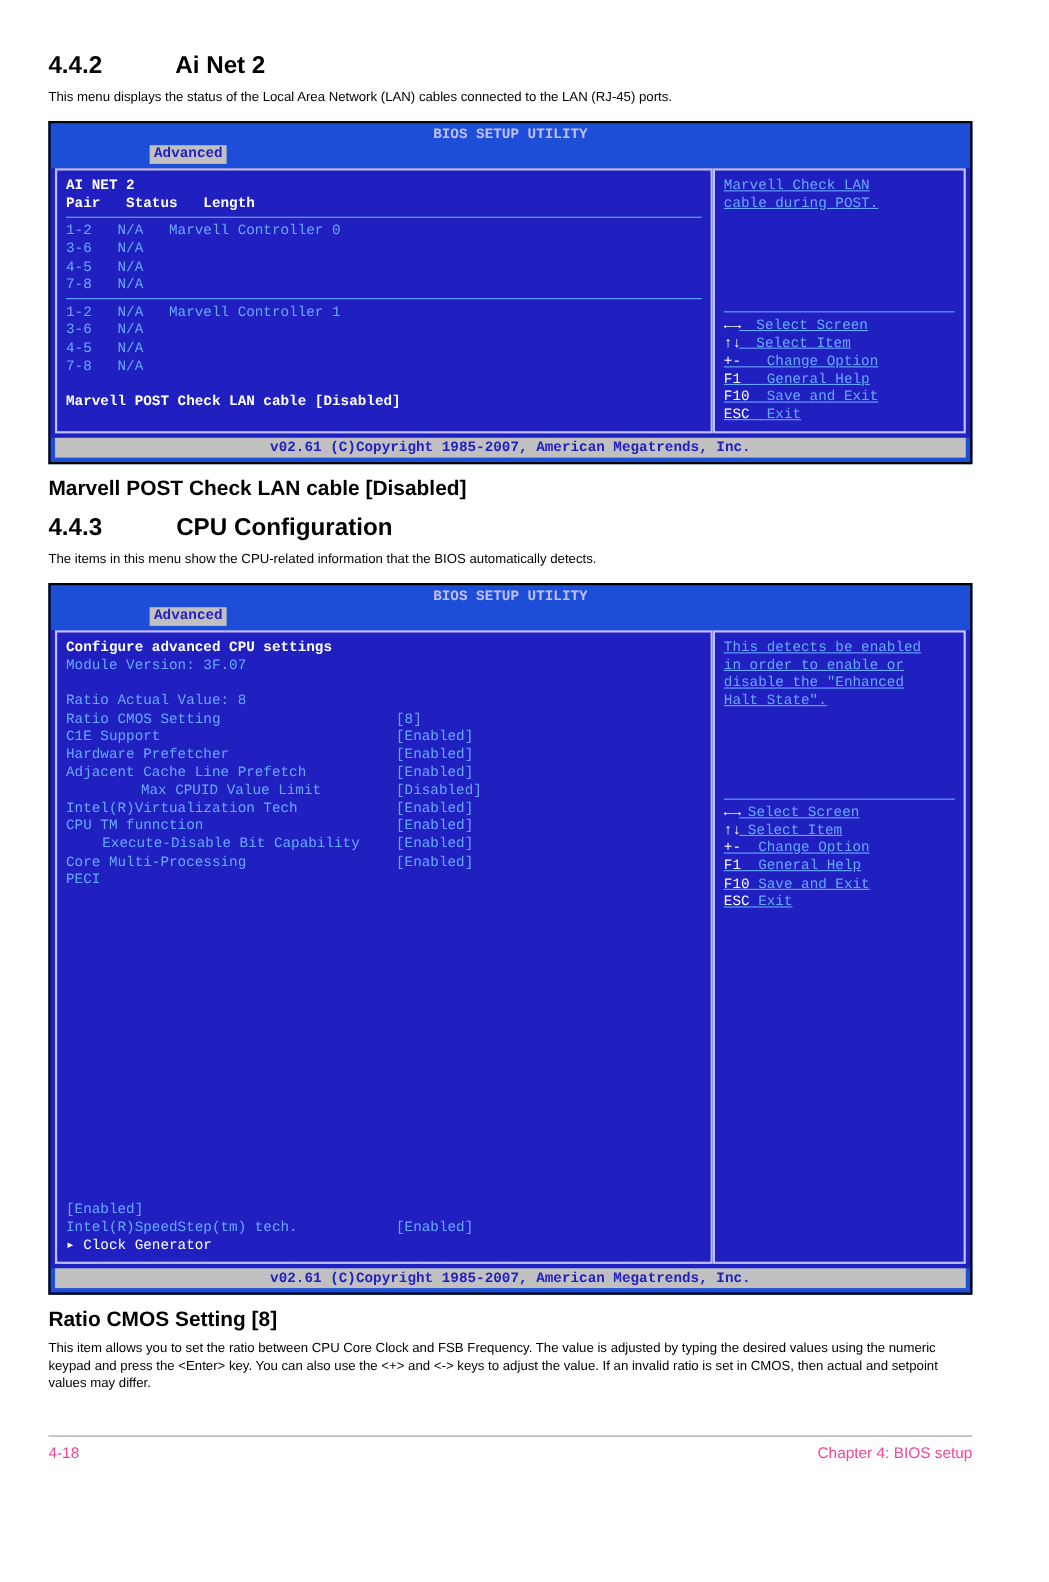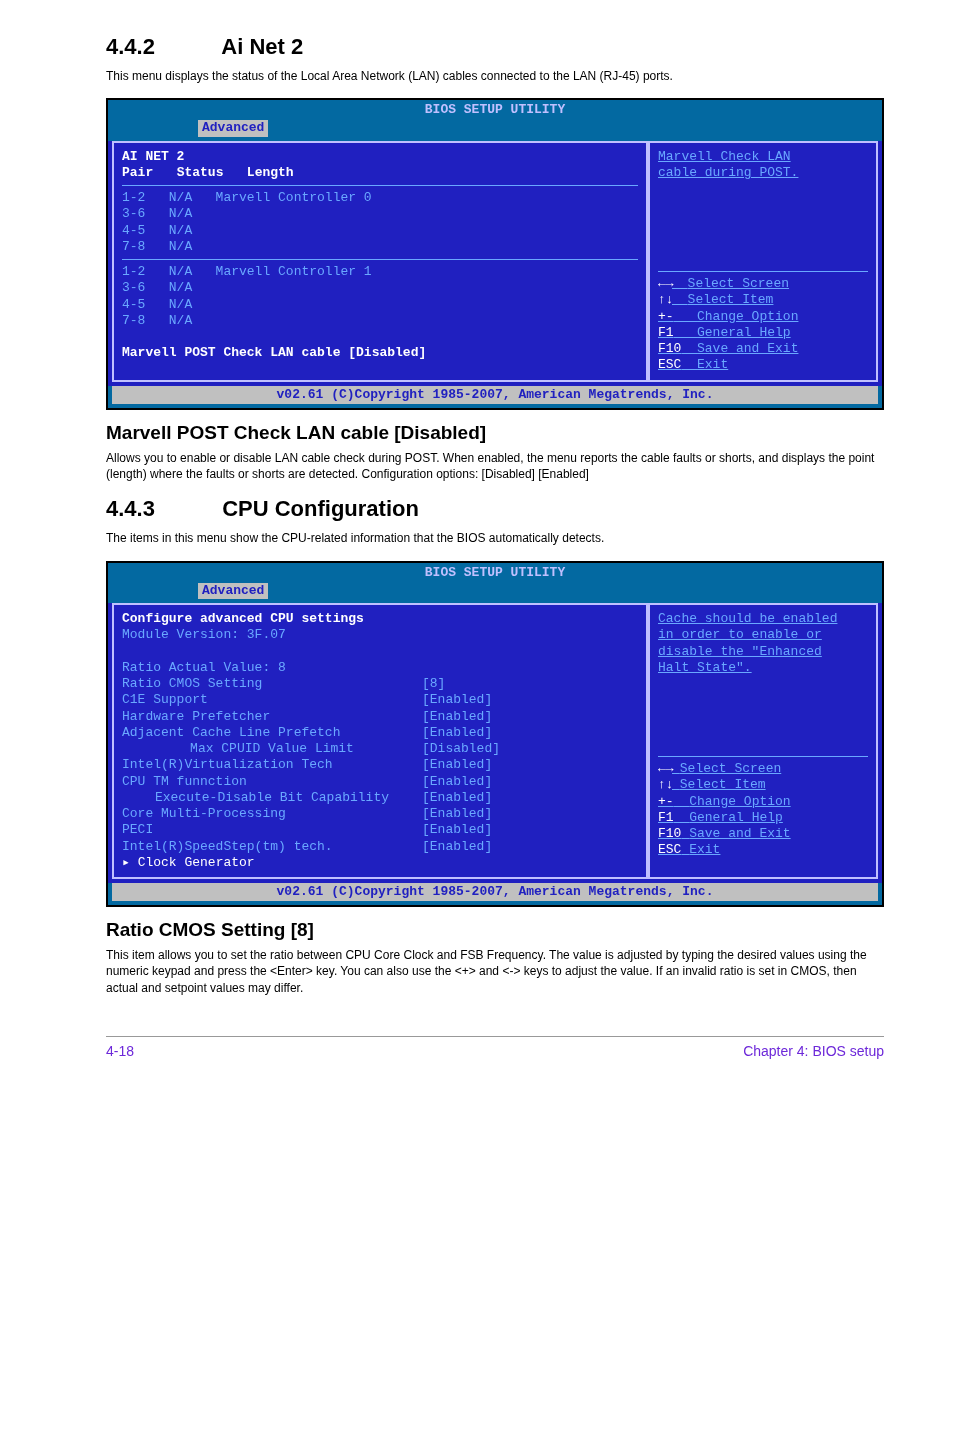--- a/index.html
+++ b/index.html
@@ -4,21 +4,22 @@
 <style>
   body {
     margin: 0;
     padding: 0;
     font-family: Arial, Helvetica, sans-serif;
     background: #fff;
     color: #000;
     width: 954px;
   }
   .page {
-    padding: 24px 70px 40px 106px;
+    padding: 24px 70px 40px 44px;
+    margin-top: 12px;
   }
   h2.sec {
     font-size: 22px;
     font-weight: bold;
     margin: 10px 0 8px 0;
   }
   h2.sec .num {
     display: inline-block;
     width: 110px;
   }
@@ -28,21 +29,21 @@
     margin: 6px 0 14px 0;
   }
   h3.sub {
     font-size: 19px;
     font-weight: bold;
     margin: 12px 0 4px 0;
   }
 
   
   .bios {
-    background: #0369a1;
+    background: #1d4ed8;
     color: #fff;
     border: 2px solid #000;
     font-family: "Courier New", monospace;
     font-size: 13px;
     line-height: 1.25;
     padding: 0;
     margin: 4px 0 10px 0;
   }
   .bios .titlebar {
     text-align: center;
@@ -107,21 +108,21 @@
     text-align:center;
   }
 
   .pagefooter {
     border-top: 1px solid #999;
     margin-top: 40px;
     padding-top: 6px;
     font-size: 14px;
     display: flex;
     justify-content: space-between;
-    color: #6d28d9;
+    color: #ec4899;
   }
 </style>
 </head>
 <body>
 
 <div class="page">
 
   <h2 class="sec">
     <span class="num">4.4.2</span>
     <span>Ai Net 2</span>
@@ -173,21 +174,20 @@
           <span>Save and Exit</span><br>
           <span class="white">ESC</span>&nbsp;
           <span>Exit</span>
         </div>
       </div>
     </div>
     <div class="footer">v02.61 (C)Copyright 1985-2007, American Megatrends, Inc.</div>
   </div>
 
   <h3 class="sub">Marvell POST Check LAN cable [Disabled]</h3>
-  <p class="body">Allows you to enable or disable LAN cable check during POST. When enabled, the menu reports the cable faults or shorts, and displays the point (length) where the faults or shorts are detected. Configuration options: [Disabled] [Enabled]</p>
 
   <h2 class="sec">
     <span class="num">4.4.3</span>
     <span>CPU Configuration</span>
   </h2>
   <p class="body">The items in this menu show the CPU-related information that the BIOS automatically detects.</p>
 
   <div class="bios">
     <div class="titlebar">
       <span>BIOS SETUP UTILITY</span><br>
@@ -230,34 +230,34 @@
               <span>[Enabled]</span>
             </div>
             <div style="display: flex; text-align: center;">
               <span style="flex: 0 0 300px;">Execute-Disable Bit Capability</span>
               <span>[Enabled]</span>
             </div>
             <div style="display: flex;">
               <span style="flex: 0 0 300px;">Core Multi-Processing</span>
               <span>[Enabled]</span>
             </div>
-            <div style="display: flex;">
+            <div style="display: flex; flex-direction: column;">
               <span style="flex: 0 0 300px;">PECI</span>
               <span>[Enabled]</span>
             </div>
             <div style="display: flex;">
               <span style="flex: 0 0 300px;">Intel(R)SpeedStep(tm) tech.</span>
               <span>[Enabled]</span>
             </div>
           </div>
         <span style="color:#fff;">▸</span>
         <span style="color:#fff;">Clock Generator</span>
       </div>
       <div class="rightpane">
-        <span>Cache should be enabled</span><br>
+        <span>This detects be enabled</span><br>
         <span>in order to enable or</span><br>
         <span>disable the "Enhanced</span><br>
         <span>Halt State".</span>
         <div class="hr" style="margin-top:80px;"></div>
         <div>
           <span class="white keyarrow">←→</span>
           <span>Select Screen</span><br>
           <span class="white keyarrow">↑↓</span>
           <span>Select Item</span><br>
           <span class="white">+-</span>&nbsp;

